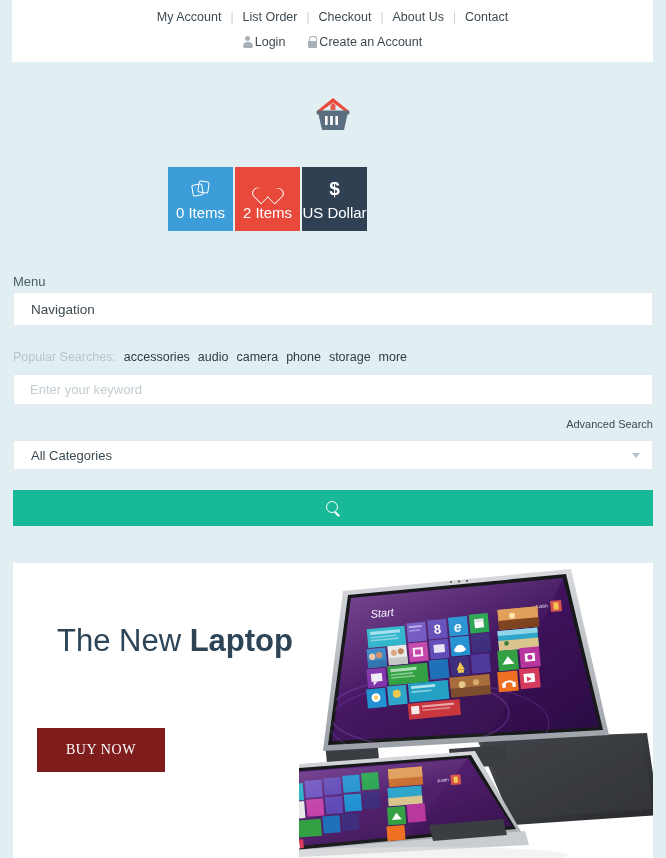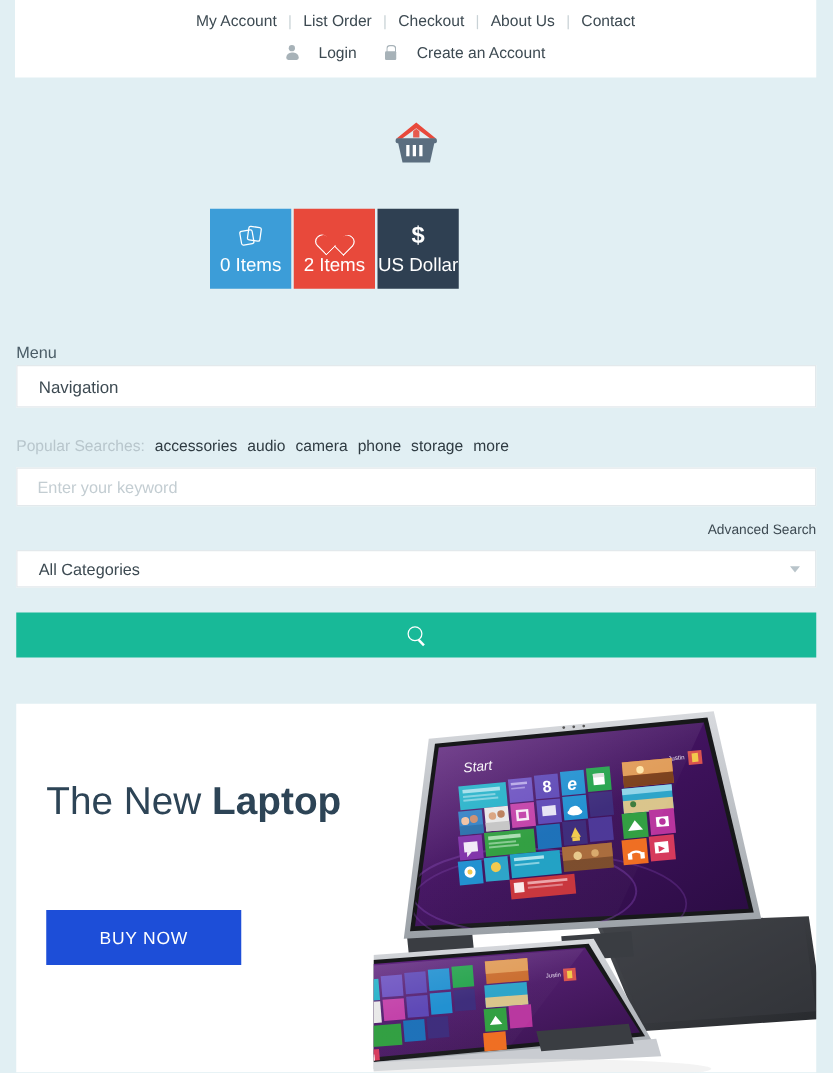--- a/index.html
+++ b/index.html
@@ -23,21 +23,21 @@
   }
   .toplinks a {
     color: #3d4a52; text-decoration: none; font-size: 12.5px;
     padding: 0 9px; white-space: nowrap;
   }
   .toplinks .sep { color: #c9d2d6; font-size: 12px; }
   .toprow2 {
     display: flex; align-items: center; justify-content: center;
     gap: 22px; height: 24px;
   }
-  .acct { display: flex; align-items: center; gap: 16px; text-decoration: none; }
+  .acct { display: flex; align-items: center; gap: 2px; text-decoration: none; }
   .acct span.lbl { color: #3d4a52; font-size: 12.5px; }
   .ico-person, .ico-lock { display: inline-block; width: 10px; height: 12px; position: relative; }
   .ico-person::before {
     content: ""; position: absolute; left: 2.5px; top: 0;
     width: 5px; height: 5px; border-radius: 50%; background: #a7b2b8;
   }
   .ico-person::after {
     content: ""; position: absolute; left: 0; top: 6px;
     width: 10px; height: 6px; border-radius: 5px 5px 2px 2px; background: #a7b2b8;
   }
@@ -193,26 +193,26 @@
   
   .hero {
     position: absolute; left: 13px; top: 563px; width: 640px; height: 295px;
     background: #ffffff; overflow: hidden;
   }
   .hero-title {
     position: absolute; left: 24px; top: 60px;
     font-size: 31px; color: #2d4456; white-space: nowrap;
   }
   .hero-title b { font-weight: bold; }
-  .hero-title .light { font-weight: normal; }
+  .hero-title .light { font-weight: normal; margin-left: 20px; }
   .buy-btn {
-    position: absolute; left: 24px; top: 165px; width: 156px; height: 44px;
-    background: #1d4ed8; color: #fff; border: none; cursor: pointer;
+    position: absolute; left: 24px; top: 165px; width: 128px; height: 44px;
+    background: #7f1d1d; color: #fff; border: none; cursor: pointer;
     font-size: 14px; letter-spacing: 0.6px;
-    font-family: Liberation Sans, sans-serif;
+    font-family: Liberation Serif, serif;
   }
   .hero-img {
     position: absolute; right: -6px; top: 0; width: 360px; height: 295px;
   }
 </style>
 </head>
 <body>
 
 <div class="page">
 

